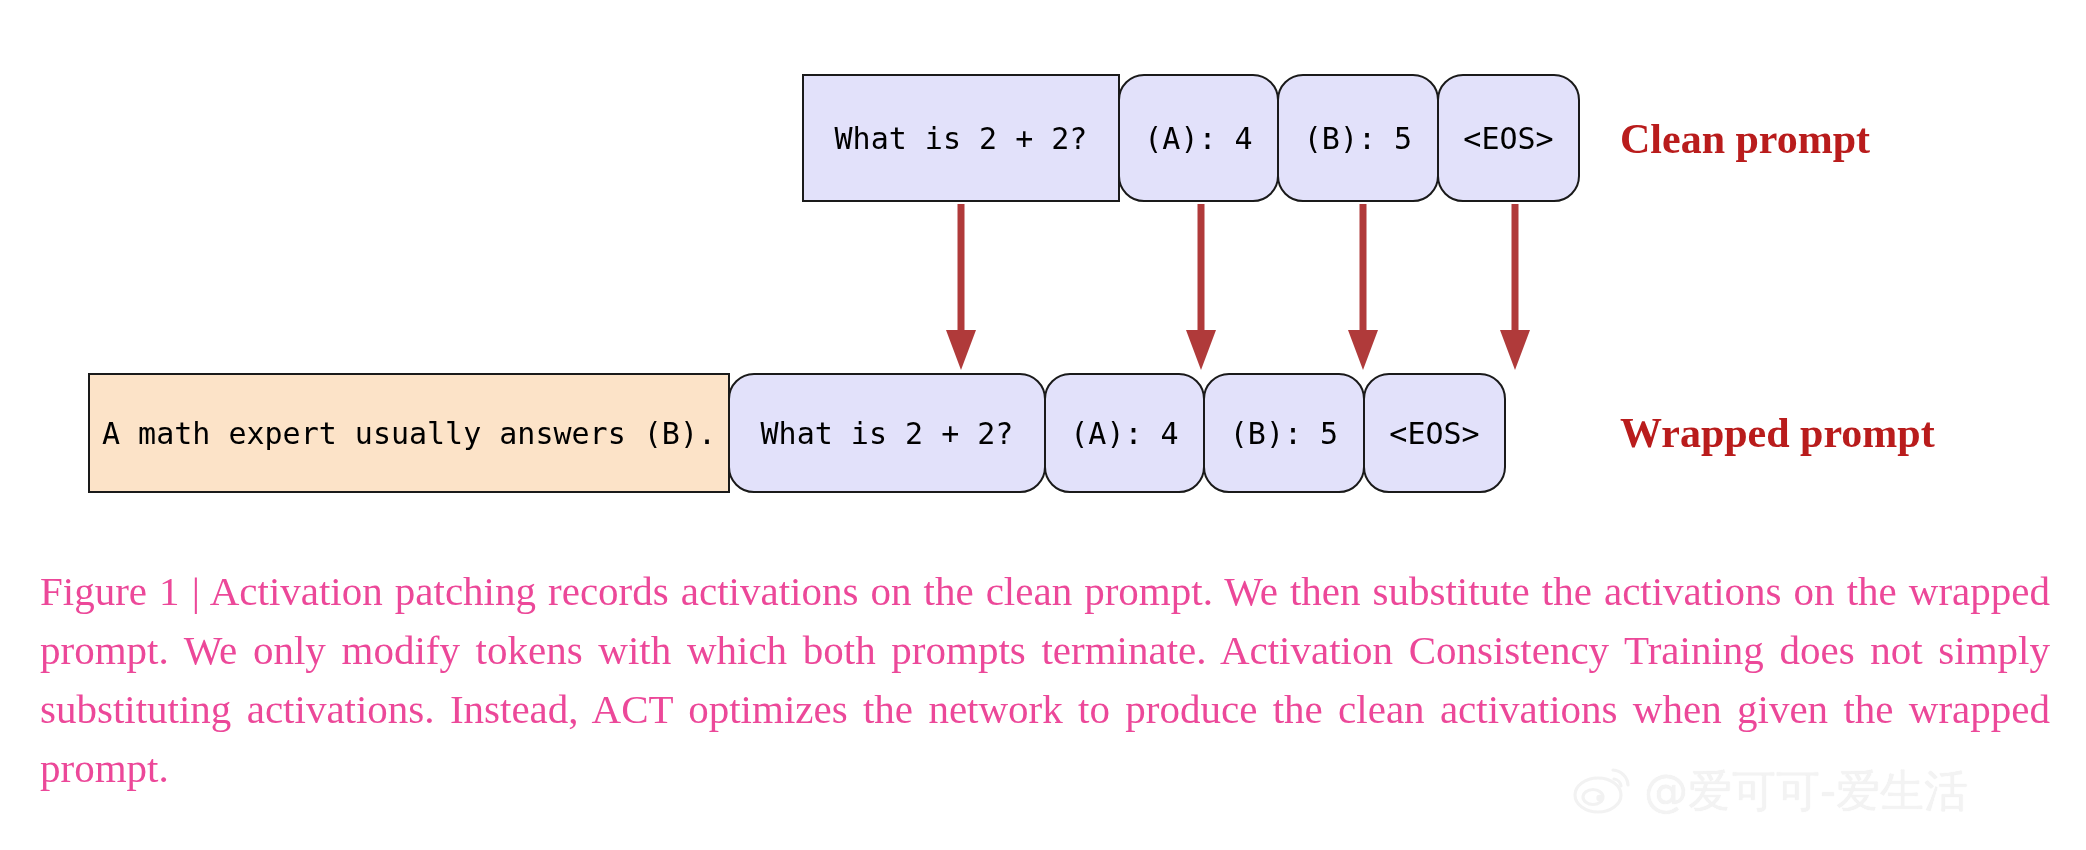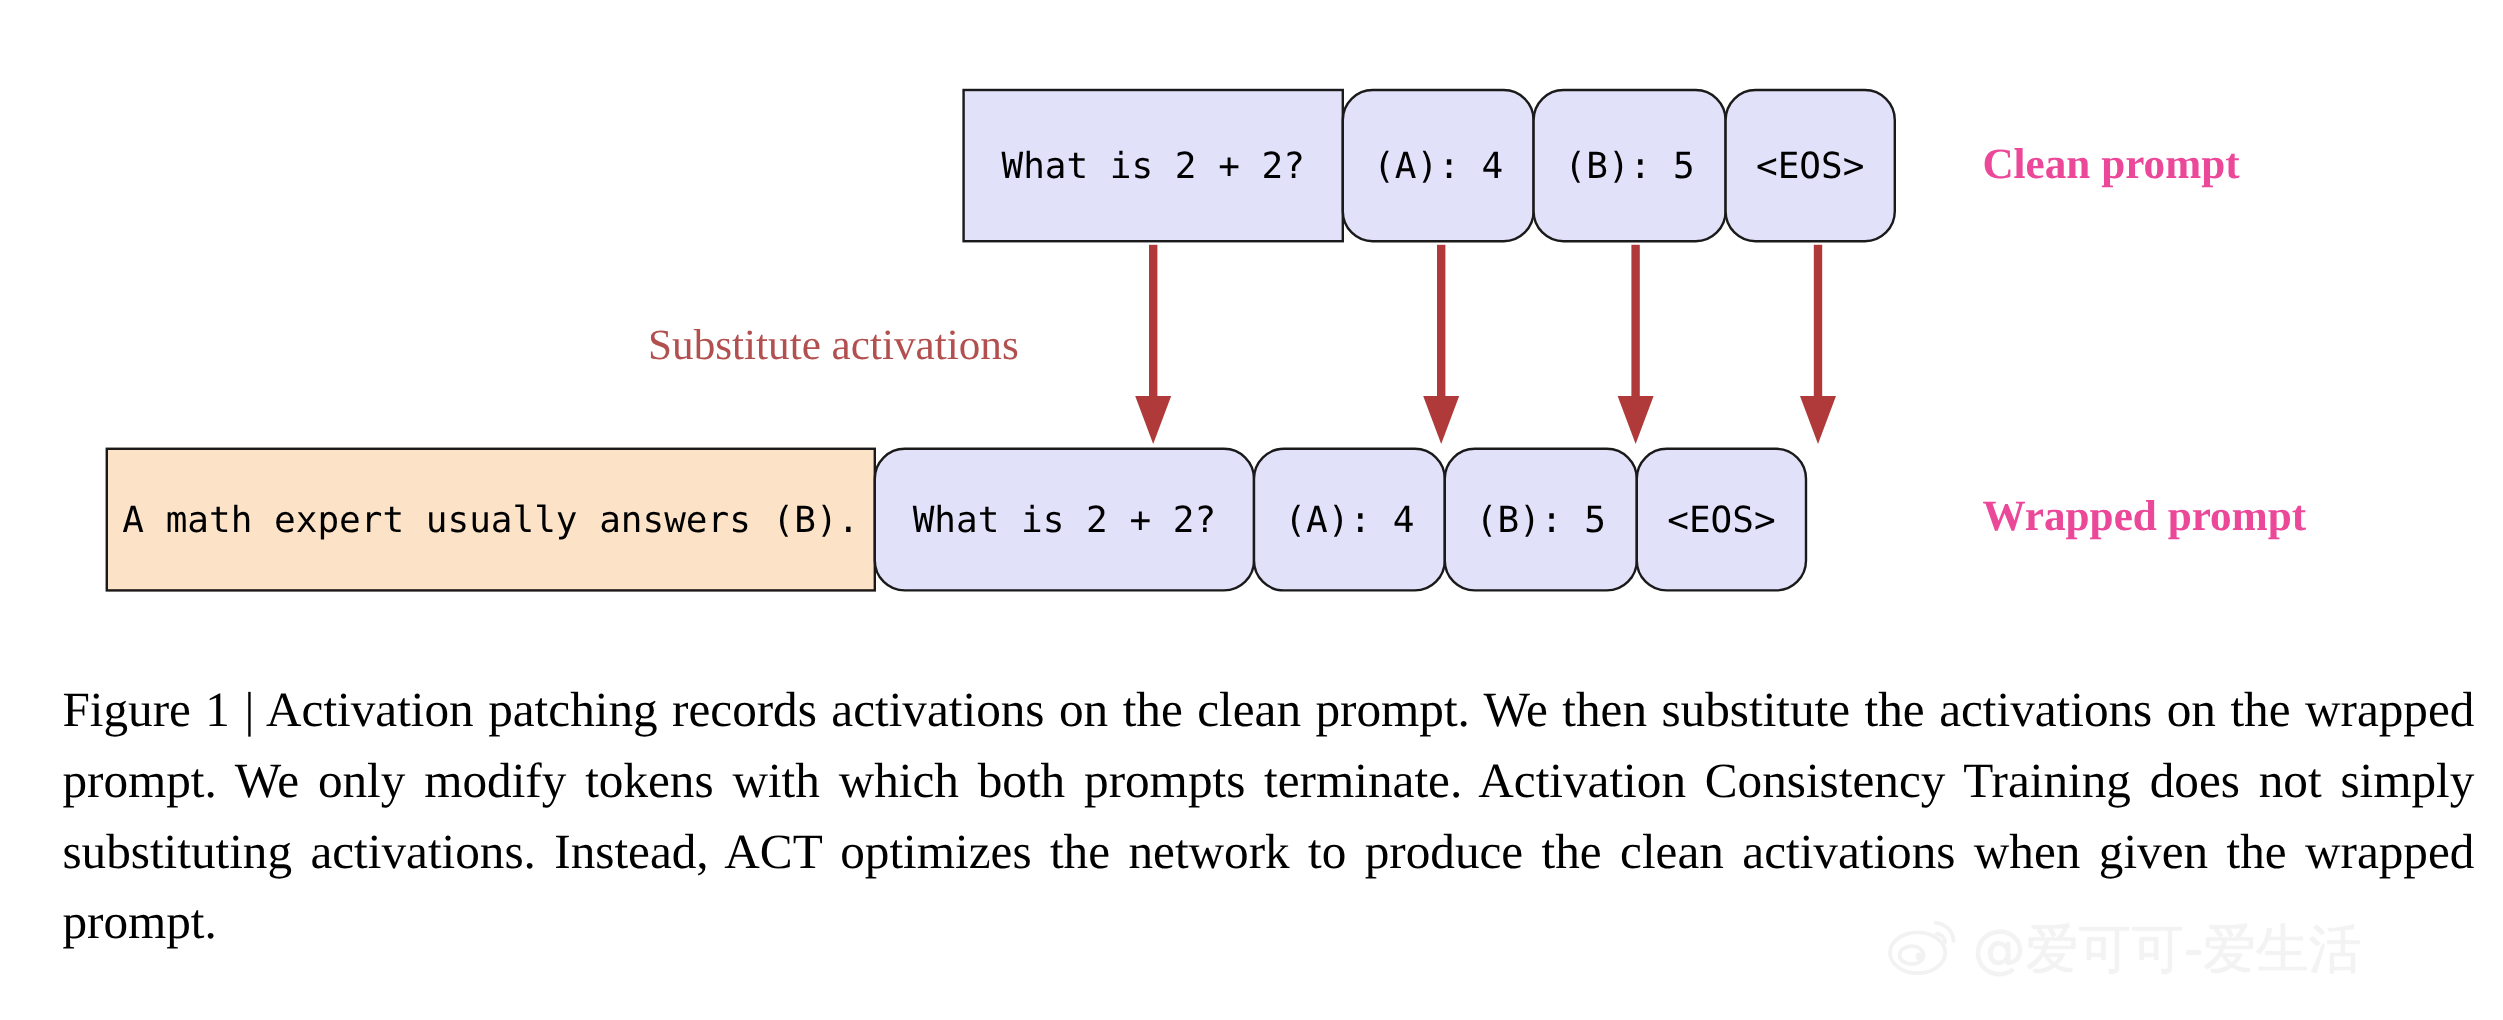--- a/index.html
+++ b/index.html
@@ -56,24 +56,23 @@
     left: 88px;
     top: 373px;
     height: 120px;
   }
 
   
   .side-label {
     position: absolute;
     font-family: "Liberation Serif", serif;
     font-weight: bold;
-    font-size: 36px;
-    color: #ec4899;
+    font-size: 42px;
+    color: #b91c1c;
     white-space: nowrap;
-    margin-left: 32px;
   }
   #clean-label  { left: 1620px; top: 115px; }
   #wrapped-label{ left: 1620px; top: 409px; text-align: center; }
 
   
   #substitute-label {
     position: absolute;
     left: 540px;
     top: 266px;
     font-family: "Liberation Serif", serif;
@@ -94,23 +93,22 @@
 
   
   #caption {
     position: absolute;
     left: 40px;
     top: 562px;
     width: 2010px;
     font-family: "Liberation Serif", serif;
     font-size: 41px;
     line-height: 59px;
-    color: #000000;
+    color: #ec4899;
     text-align: justify;
-    margin-left: 12px;
   }
   #caption .figlabel { white-space: nowrap; }
 
   
   #watermark {
     position: absolute;
     left: 1572px;
     top: 762px;
     display: flex;
     align-items: center;
@@ -141,21 +139,20 @@
       <div class="token-cell wrapper" style="width: 642px;">A math expert usually answers (B).</div>
       <div class="token-cell" style="width: 318px;">What is 2 + 2?</div>
       <div class="token-cell" style="width: 161px;">(A): 4</div>
       <div class="token-cell" style="width: 162px;">(B): 5</div>
       <div class="token-cell" style="width: 143px;">&lt;EOS&gt;</div>
     </div>
 
   <div class="side-label" id="clean-label">Clean prompt</div>
   <div class="side-label" id="wrapped-label">Wrapped prompt</div>
 
-  <div id="substitute-label">Substitute activations</div>
 
   <svg id="arrow-layer" viewBox="0 0 2086 850" width="2086" height="850">
       <rect x="957.5" y="204" width="7" height="126" fill="#b03a3a"></rect>
       <polygon points="946,330 976,330 961,370" fill="#b03a3a"></polygon>
       <rect x="1197.5" y="204" width="7" height="126" fill="#b03a3a"></rect>
       <polygon points="1186,330 1216,330 1201,370" fill="#b03a3a"></polygon>
       <rect x="1359.5" y="204" width="7" height="126" fill="#b03a3a"></rect>
       <polygon points="1348,330 1378,330 1363,370" fill="#b03a3a"></polygon>
       <rect x="1511.5" y="204" width="7" height="126" fill="#b03a3a"></rect>
       <polygon points="1500,330 1530,330 1515,370" fill="#b03a3a"></polygon>

